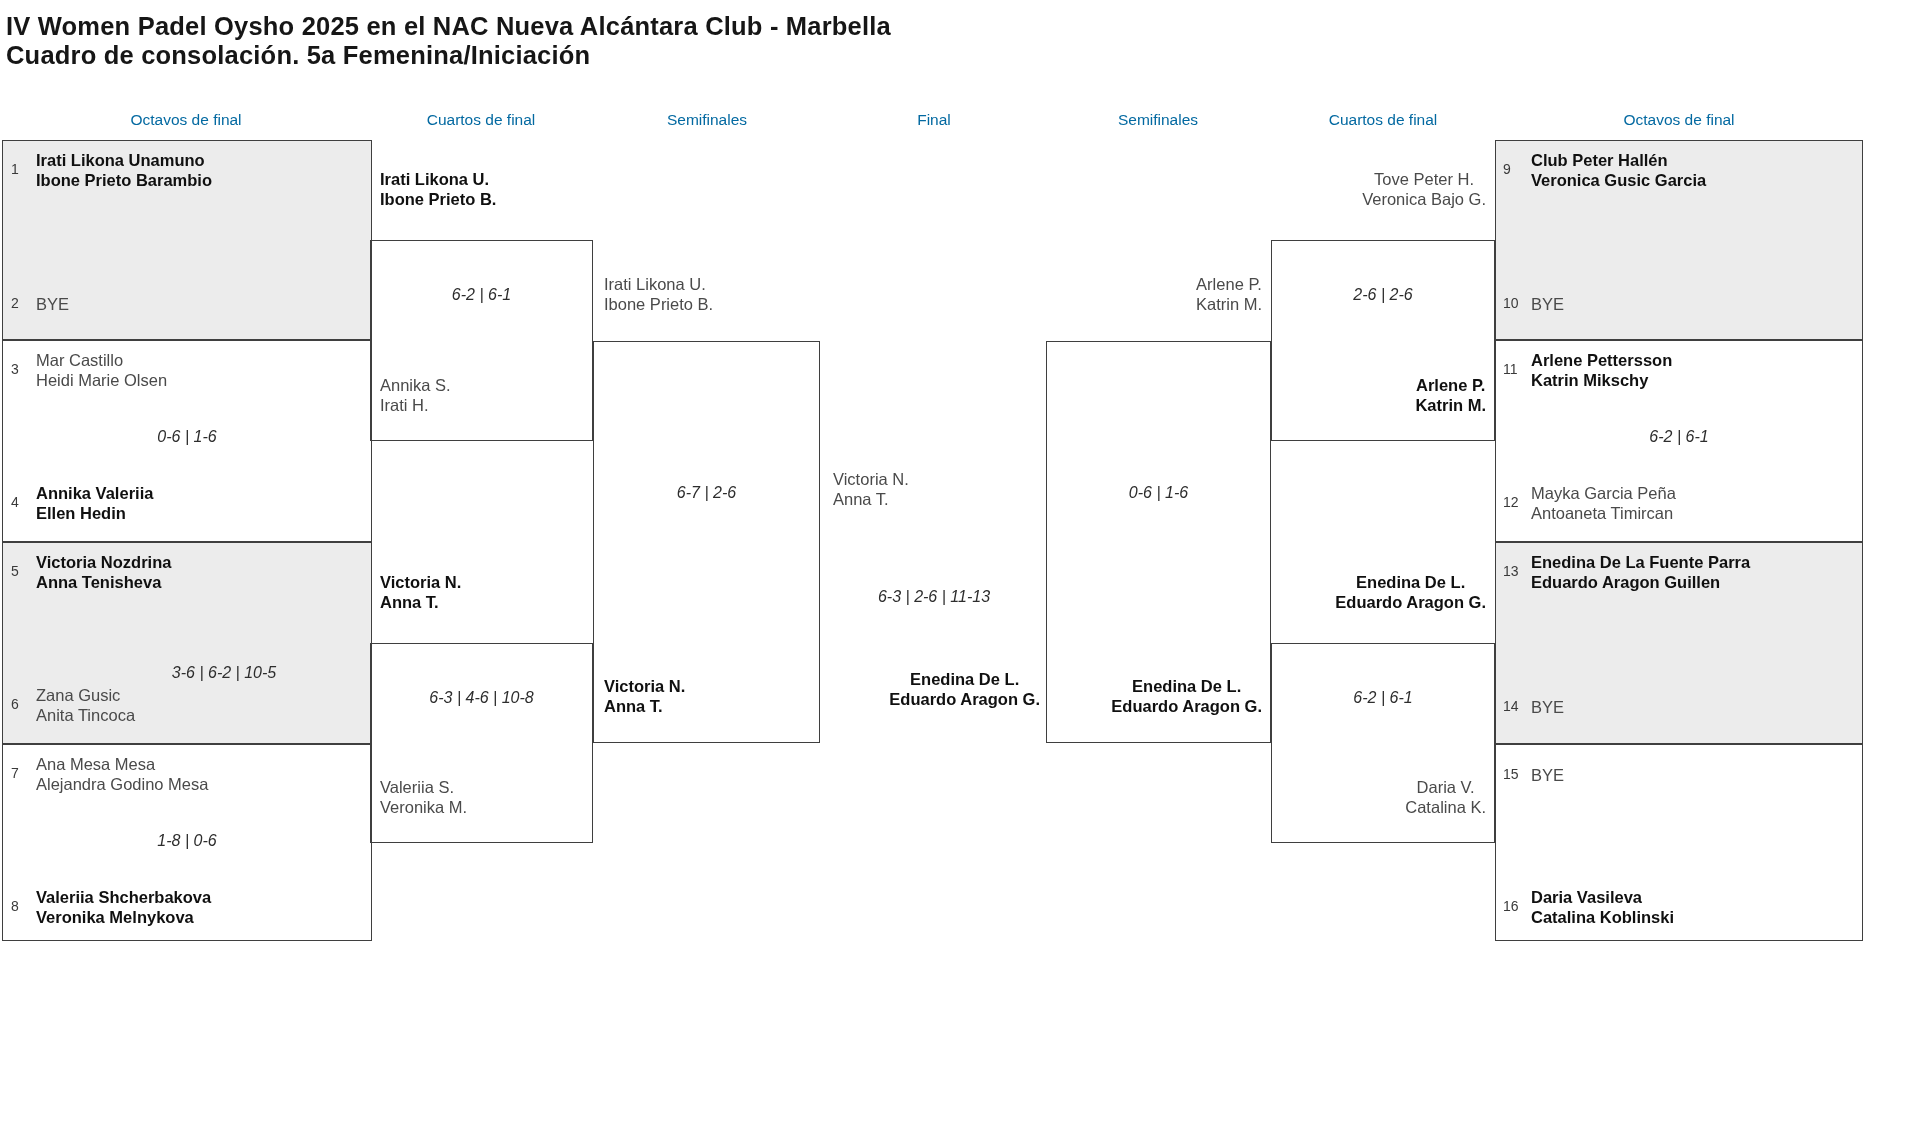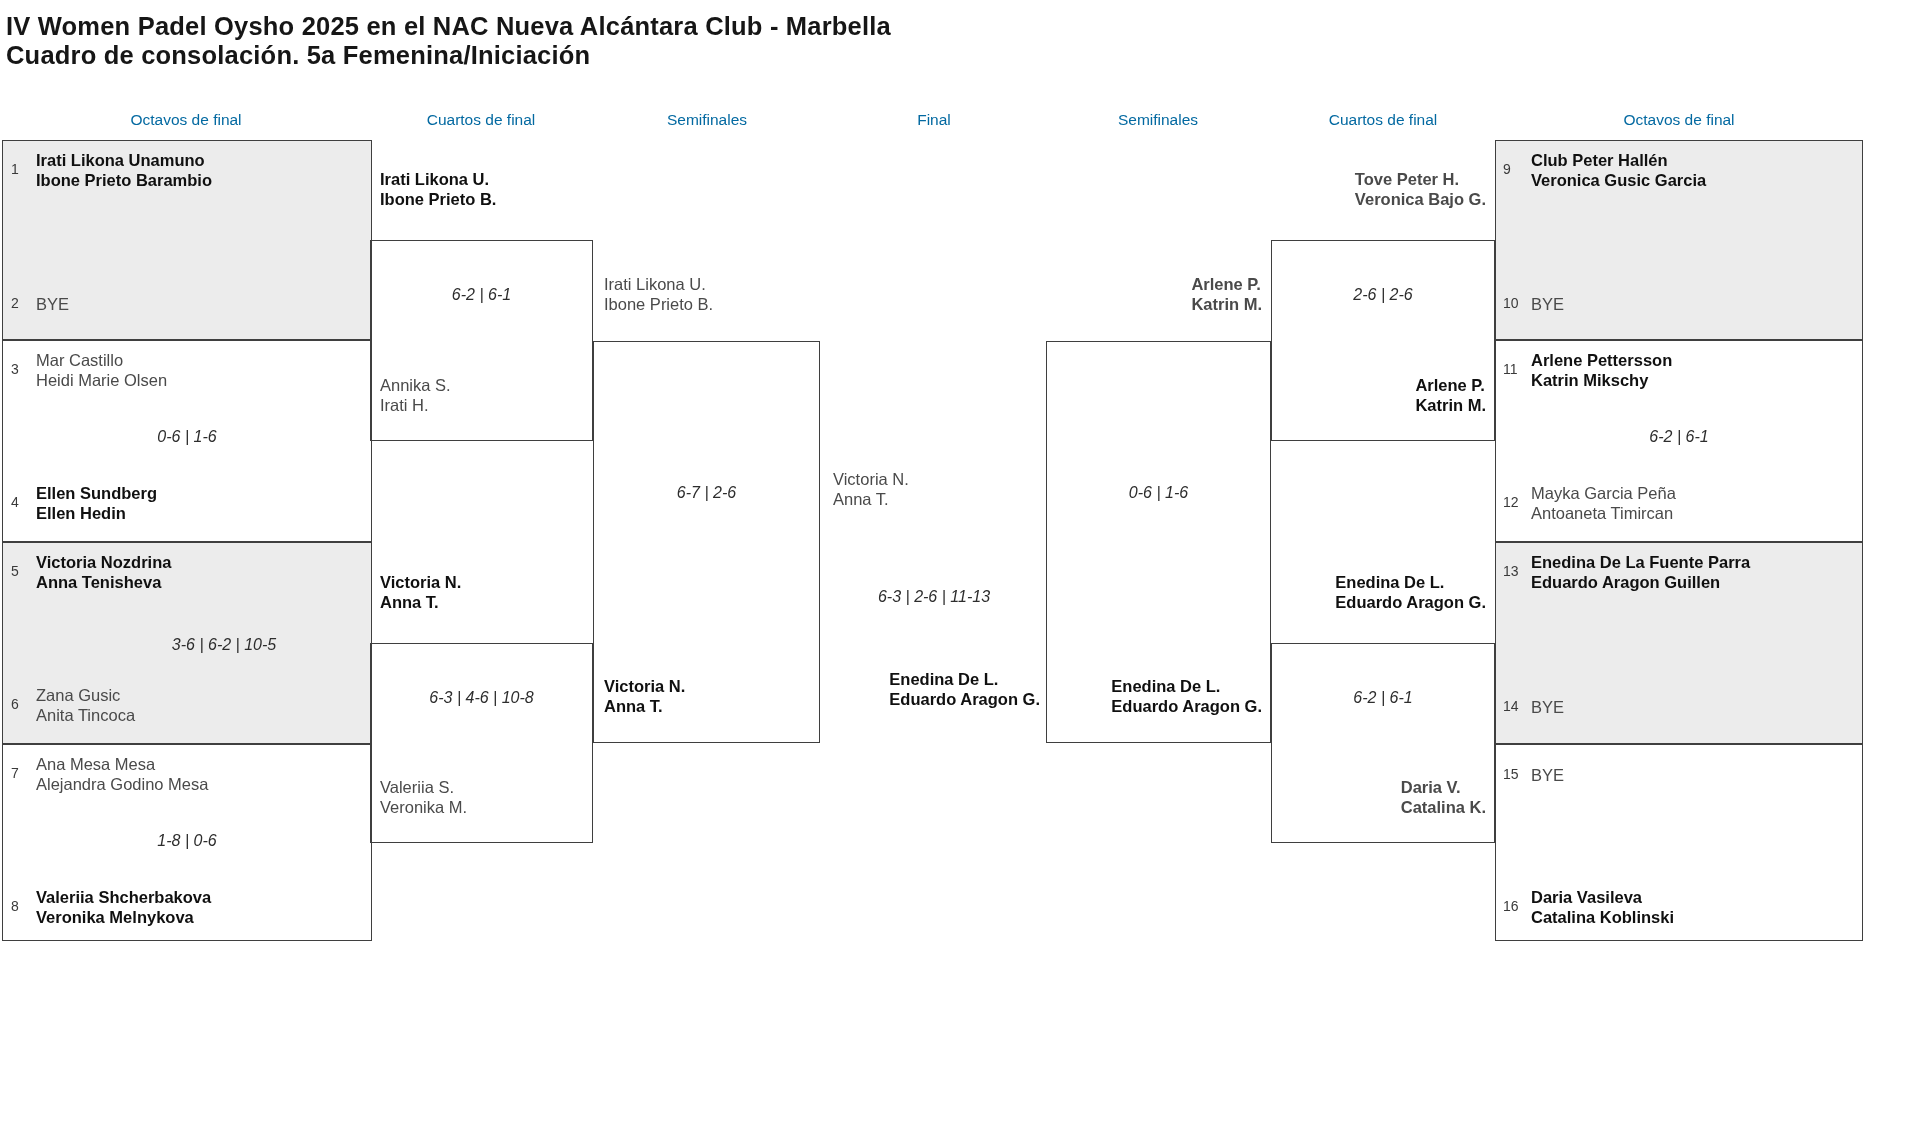--- a/index.html
+++ b/index.html
@@ -8,21 +8,21 @@
   .canvas{position:absolute;left:0;top:0;width:1920px;height:1133px;}
   .title{position:absolute;left:6px;top:12px;font-size:25.5px;line-height:28.5px;
          font-weight:700;color:#161616;letter-spacing:.2px;white-space:nowrap;}
   .rh{position:absolute;top:111px;transform:translateX(-50%);font-size:15.5px;
       color:#0369a1;white-space:nowrap;}
   .box{position:absolute;border:1.5px solid #3f3f3f;box-sizing:border-box;background:#fff;}
   .box.shaded{background:#ececec;}
   .box.open{background:transparent;}
   .team{position:absolute;font-size:16.5px;line-height:19.5px;color:#4a4a4a;white-space:nowrap;}
   .team.w{font-weight:700;color:#101010;}
-  .team.right{text-align:left;font-weight:bold;}
+  .team.right{text-align:center;}
   .seed{position:absolute;font-size:14px;color:#3a3a3a;white-space:nowrap;}
   .score{position:absolute;text-align:center;font-size:16px;color:#2d2d2d;white-space:nowrap;font-style:italic;}
 </style>
 </head>
 <body>
 
 <div class="canvas">
 
   <div class="title">
     <div>IV Women Padel Oysho 2025 en el NAC Nueva Alcántara Club - Marbella</div>
@@ -66,30 +66,30 @@
   </div>
 
   <div class="seed" style="left:11px;top:361px">3</div>
   <div class="team" style="left:36px;top:351px">
     <div>Mar Castillo</div>
     <div>Heidi Marie Olsen</div>
   </div>
   <div class="score" style="left:2px;top:428px;width:370px">0-6 | 1-6</div>
   <div class="seed" style="left:11px;top:494px">4</div>
   <div class="team w" style="left:36px;top:484px">
-    <div>Ellen Sundberg</div>
+    <div>Annika Valeriia</div>
     <div>Ellen Hedin</div>
   </div>
 
   <div class="seed" style="left:11px;top:563px">5</div>
   <div class="team w" style="left:36px;top:553px">
     <div>Victoria Nozdrina</div>
     <div>Anna Tenisheva</div>
   </div>
-  <div class="score" style="left:2px;top:636px;width:444px">3-6 | 6-2 | 10-5</div>
+  <div class="score" style="left:2px;top:664px;width:444px">3-6 | 6-2 | 10-5</div>
   <div class="seed" style="left:11px;top:696px">6</div>
   <div class="team" style="left:36px;top:686px">
     <div>Zana Gusic</div>
     <div>Anita Tincoca</div>
   </div>
 
   <div class="seed" style="left:11px;top:765px">7</div>
   <div class="team" style="left:36px;top:755px">
     <div>Ana Mesa Mesa</div>
     <div>Alejandra Godino Mesa</div>

